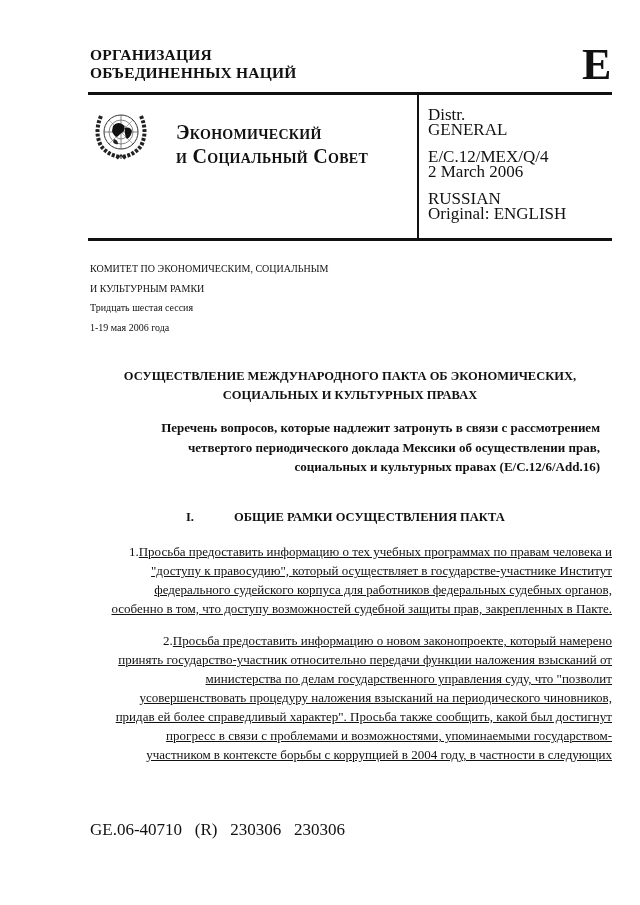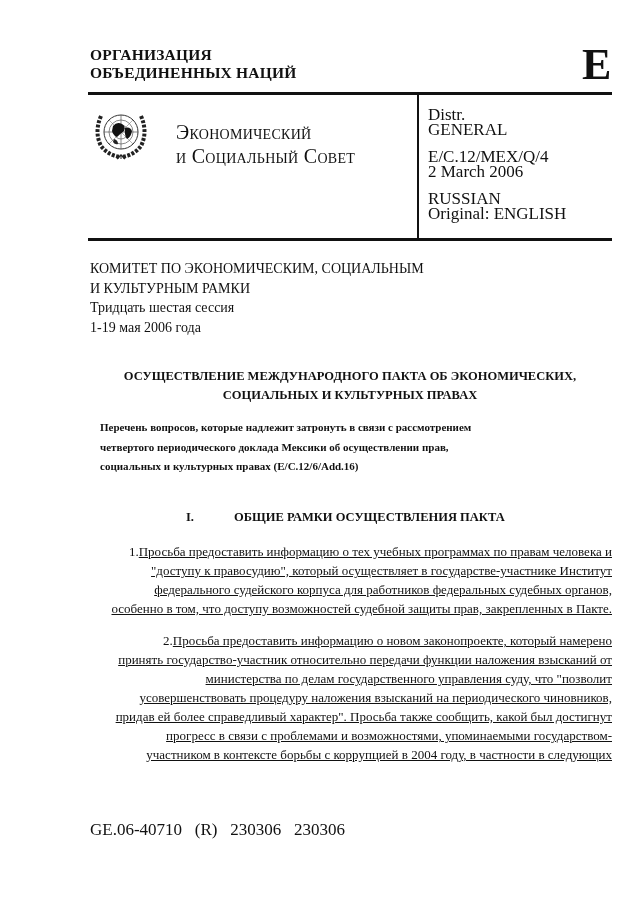--- a/index.html
+++ b/index.html
@@ -13,33 +13,33 @@
       letter-spacing: 0.2px;
     }
     .big-e {
       left: 582px; top: 40px; font-weight: bold; font-size: 44px; line-height: 50px;
     }
     .rule-top { left: 88px; top: 92px; width: 524px; height: 3px; background: #111; }
     .rule-mid { left: 88px; top: 238px; width: 524px; height: 3px; background: #111; }
     .vrule { left: 417px; top: 93px; width: 2px; height: 147px; background: #111; }
     .logo { left: 91px; top: 104px; width: 60px; height: 58px; }
     .council {
-      left: 176px; top: 120px; font-weight: normal; font-size: 20px; line-height: 24px;
+      left: 176px; top: 120px; font-weight: bold; font-size: 20px; line-height: 24px;
       font-variant: small-caps; letter-spacing: 0.3px;
     }
     .distr { left: 428px; top: 108px; font-size: 17px; line-height: 14.5px; }
     .distr .gap { height: 13px; }
-    .committee { left: 90px; top: 259px; font-size: 14px; line-height: 19.5px; }
+    .committee { left: 90px; top: 259px; font-size: 10px; line-height: 19.5px; }
     .title {
       left: 90px; width: 520px; top: 367px; text-align: center;
       font-weight: bold; font-size: 12.5px; line-height: 19px;
     }
     .subtitle {
-      left: 100px; width: 500px; top: 418px; text-align: left;
-      font-weight: bold; font-size: 11px; line-height: 19.5px;
+      left: 100px; width: 500px; top: 418px; text-align: right;
+      font-weight: bold; font-size: 13px; line-height: 19.5px;
     }
     .section {
       left: 186px; top: 508px; font-weight: bold; font-size: 12.5px; line-height: 18px;
     }
     .section .num { display: inline-block; width: 48px; }
     .para {
       left: 90px; width: 522px; font-size: 13px; line-height: 19px; text-align: right; text-decoration: underline;
     }
     .para .pnum { display: inline-block; width: 31px; }
     .p1 { top: 542px; }

